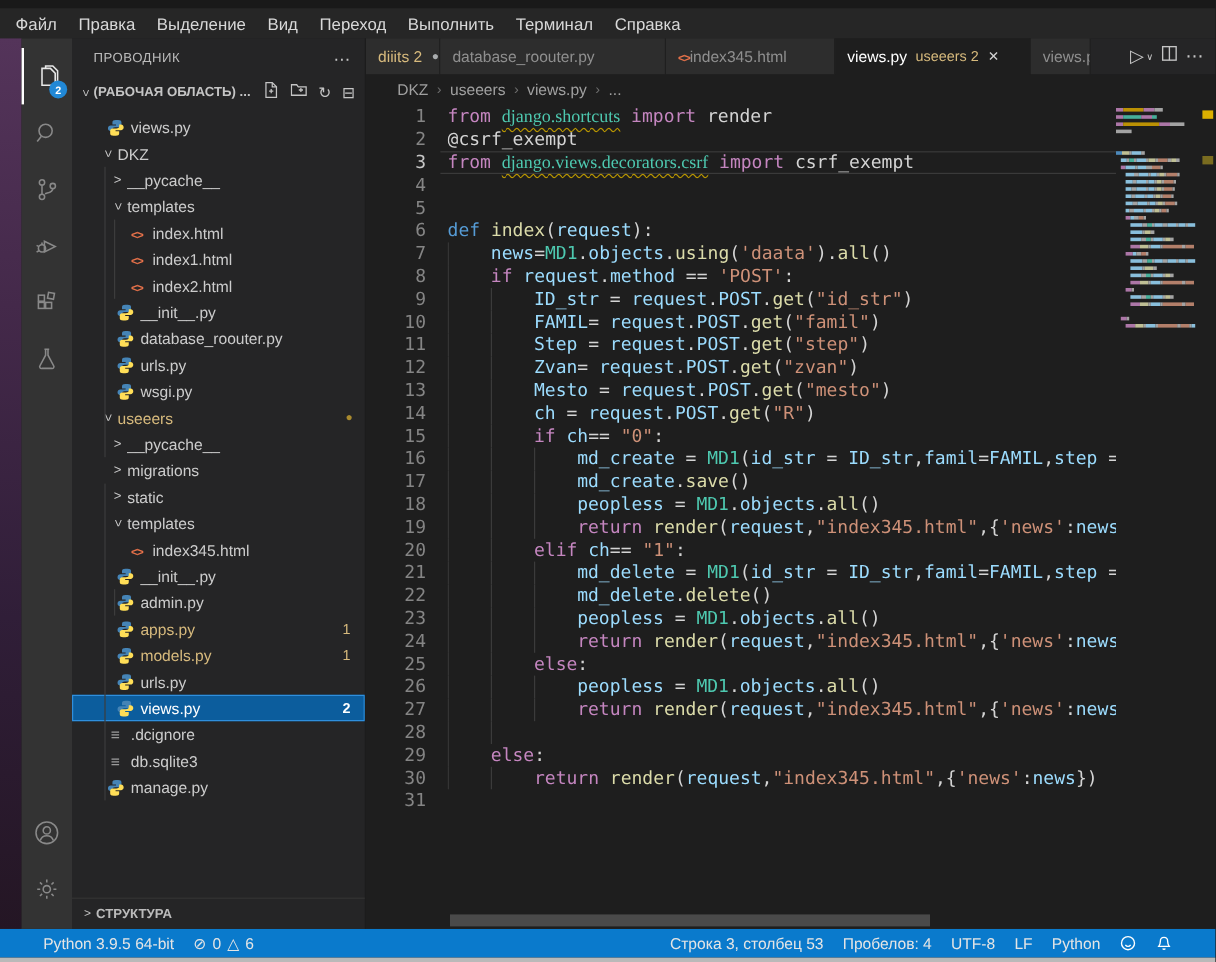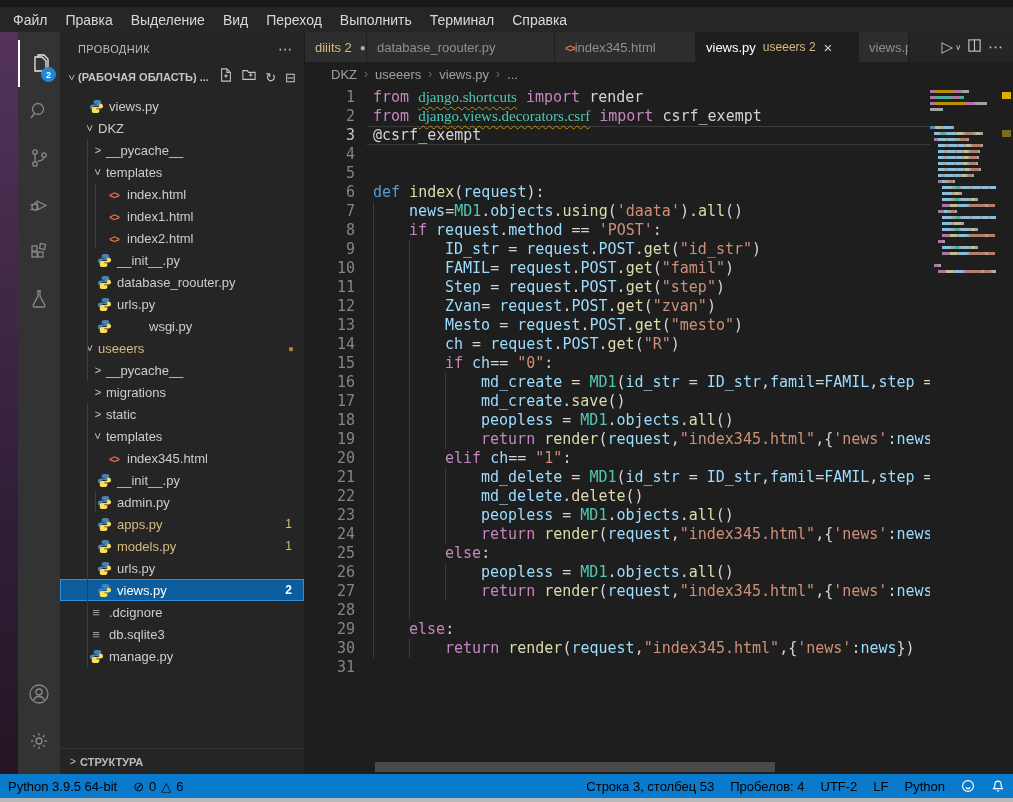--- a/index.html
+++ b/index.html
@@ -92,22 +92,22 @@
   .tk-f{color:#dcdcaa} .tk-v{color:#9cdcfe} .tk-s{color:#ce9178} .tk-p{color:#d4d4d4}
 
   .minimap { position:absolute; left:625px; top:2px; width:70px; }
   .mrow { height:6px; display:flex; align-items:center; }
   .mrow span { height:3px; display:inline-block; opacity:.85; }
   .overview-ruler { position:absolute; right:0; top:0; width:13px; height:100%; }
   .ov-mark { position:absolute; left:2px; width:9px; height:7px; }
   .hscroll { position:absolute; left:70px; top:676px; width:400px; height:10px; background:#4a4a4a; }
 
   
-  .statusbar { height:24px; background:#0a7acc; color:#000000; display:flex; align-items:center;
-    font-size:13px; padding:0 0; }
+  .statusbar { height:24px; background:#0a7acc; color:#e5e5e5; display:flex; align-items:center;
+    font-size:13px; padding:0 28px; }
   .sb-item { padding:0 8px; display:flex; align-items:center; gap:5px; white-space:nowrap; }
   .sb-right { margin-left:auto; display:flex; align-items:center; }
   .sb-ico { font-size:13px; }
   .sb-svg svg { width:14px; height:14px; stroke:#ffffff; fill:none; stroke-width:1.3; vertical-align:-2px; }
   .bottom-strip { height:4px; background:#b9b9b9; }
 </style>
 </head>
 <body>
 
 <div class="screen">
@@ -252,21 +252,21 @@
               </svg></span>
             <span class="lbl">database_roouter.py</span>
           </div>
           <div class="row" style="padding-left: 36px;">
             <span class="ficon"><svg viewBox="0 0 16 16">
                 <path d="M8 1C6 1 5 1.8 5 3v2h3.2v.9H3.5C2 5.9 1 7 1 8.5S2 11 3.5 11H5V9.4C5 8 6 7.4 7.5 7.4H11c1.2 0 2-.9 2-2V3c0-1.2-1-2-3-2H8z" fill="#4584b6"></path>
                 <path d="M8 15c2 0 3-.8 3-2v-2H7.8v-.9h4.7C14 10.1 15 9 15 7.5S14 5 12.5 5H11v1.6C11 8 10 8.6 8.5 8.6H5c-1.2 0-2 .9-2 2V13c0 1.2 1 2 3 2h2z" fill="#ffde57"></path>
               </svg></span>
             <span class="lbl">urls.py</span>
           </div>
-          <div class="row" style="padding-left: 36px; gap: 32px;">
+          <div class="row" style="padding-left: 36px;">
             <span class="ficon"><svg viewBox="0 0 16 16">
                 <path d="M8 1C6 1 5 1.8 5 3v2h3.2v.9H3.5C2 5.9 1 7 1 8.5S2 11 3.5 11H5V9.4C5 8 6 7.4 7.5 7.4H11c1.2 0 2-.9 2-2V3c0-1.2-1-2-3-2H8z" fill="#4584b6"></path>
                 <path d="M8 15c2 0 3-.8 3-2v-2H7.8v-.9h4.7C14 10.1 15 9 15 7.5S14 5 12.5 5H11v1.6C11 8 10 8.6 8.5 8.6H5c-1.2 0-2 .9-2 2V13c0 1.2 1 2 3 2h2z" fill="#ffde57"></path>
               </svg></span>
             <span class="lbl">wsgi.py</span>
           </div>
           <div class="row" style="padding-left: 22px;">
             <span class="chev exp">&gt;</span>
             <span class="lbl modified">useeers</span>
             <span class="gitdot">●</span>
@@ -464,22 +464,22 @@
             <div>25</div>
             <div>26</div>
             <div>27</div>
             <div>28</div>
             <div>29</div>
             <div>30</div>
             <div>31</div>
           </div>
         <div class="code" id="code">
             <div class="cline"><span class="tk-k">from </span><span class="tk-tw">django.shortcuts</span><span class="tk-k"> import </span><span class="tk-p">render</span></div>
+            <div class="cline"><span class="tk-p">@csrf_exempt</span></div>
             <div class="cline"><span class="tk-k">from </span><span class="tk-tw">django.views.decorators.csrf</span><span class="tk-k"> import </span><span class="tk-p">csrf_exempt</span></div>
-            <div class="cline"><span class="tk-p">@csrf_exempt</span></div>
             <div class="cline"></div>
             <div class="cline"></div>
             <div class="cline"><span class="tk-d">def </span><span class="tk-f">index</span><span class="tk-p">(</span><span class="tk-v">request</span><span class="tk-p">):</span></div>
             <div class="cline"><span class="guide"></span><span class="tk-v">news</span><span class="tk-p">=</span><span class="tk-t">MD1</span><span class="tk-p">.</span><span class="tk-v">objects</span><span class="tk-p">.</span><span class="tk-f">using</span><span class="tk-p">(</span><span class="tk-s">'daata'</span><span class="tk-p">).</span><span class="tk-f">all</span><span class="tk-p">()</span></div>
             <div class="cline"><span class="guide"></span><span class="tk-k">if </span><span class="tk-v">request</span><span class="tk-p">.</span><span class="tk-v">method</span><span class="tk-p"> == </span><span class="tk-s">'POST'</span><span class="tk-p">:</span></div>
             <div class="cline"><span class="guide"></span><span class="guide"></span><span class="tk-v">ID_str</span><span class="tk-p"> = </span><span class="tk-v">request</span><span class="tk-p">.</span><span class="tk-v">POST</span><span class="tk-p">.</span><span class="tk-f">get</span><span class="tk-p">(</span><span class="tk-s">"id_str"</span><span class="tk-p">)</span></div>
             <div class="cline"><span class="guide"></span><span class="guide"></span><span class="tk-v">FAMIL</span><span class="tk-p">= </span><span class="tk-v">request</span><span class="tk-p">.</span><span class="tk-v">POST</span><span class="tk-p">.</span><span class="tk-f">get</span><span class="tk-p">(</span><span class="tk-s">"famil"</span><span class="tk-p">)</span></div>
             <div class="cline"><span class="guide"></span><span class="guide"></span><span class="tk-v">Step</span><span class="tk-p"> = </span><span class="tk-v">request</span><span class="tk-p">.</span><span class="tk-v">POST</span><span class="tk-p">.</span><span class="tk-f">get</span><span class="tk-p">(</span><span class="tk-s">"step"</span><span class="tk-p">)</span></div>
             <div class="cline"><span class="guide"></span><span class="guide"></span><span class="tk-v">Zvan</span><span class="tk-p">= </span><span class="tk-v">request</span><span class="tk-p">.</span><span class="tk-v">POST</span><span class="tk-p">.</span><span class="tk-f">get</span><span class="tk-p">(</span><span class="tk-s">"zvan"</span><span class="tk-p">)</span></div>
             <div class="cline"><span class="guide"></span><span class="guide"></span><span class="tk-v">Mesto</span><span class="tk-p"> = </span><span class="tk-v">request</span><span class="tk-p">.</span><span class="tk-v">POST</span><span class="tk-p">.</span><span class="tk-f">get</span><span class="tk-p">(</span><span class="tk-s">"mesto"</span><span class="tk-p">)</span></div>
@@ -774,21 +774,21 @@
     <span class="sb-item">Python 3.9.5 64-bit</span>
     <span class="sb-item">
       <span class="sb-ico">⊘</span>
       <span>0</span>
       <span class="sb-ico">△</span>
       <span>6</span>
     </span>
     <span class="sb-right" id="sb-right">
         <span class="sb-item">Строка 3, столбец 53</span>
         <span class="sb-item">Пробелов: 4</span>
-        <span class="sb-item">UTF-2</span>
+        <span class="sb-item">UTF-8</span>
         <span class="sb-item">LF</span>
         <span class="sb-item">Python</span>
       <span class="sb-item sb-svg">
         <svg viewBox="0 0 16 16">
             <circle cx="8" cy="8" r="6.2"></circle>
             <path d="M5.5 9.5c.7 1 1.6 1.5 2.5 1.5s1.8-.5 2.5-1.5"></path>
             <path d="M6 6.2h.01M10 6.2h.01" stroke-width="1.8"></path>
           </svg>
       </span>
       <span class="sb-item sb-svg">

